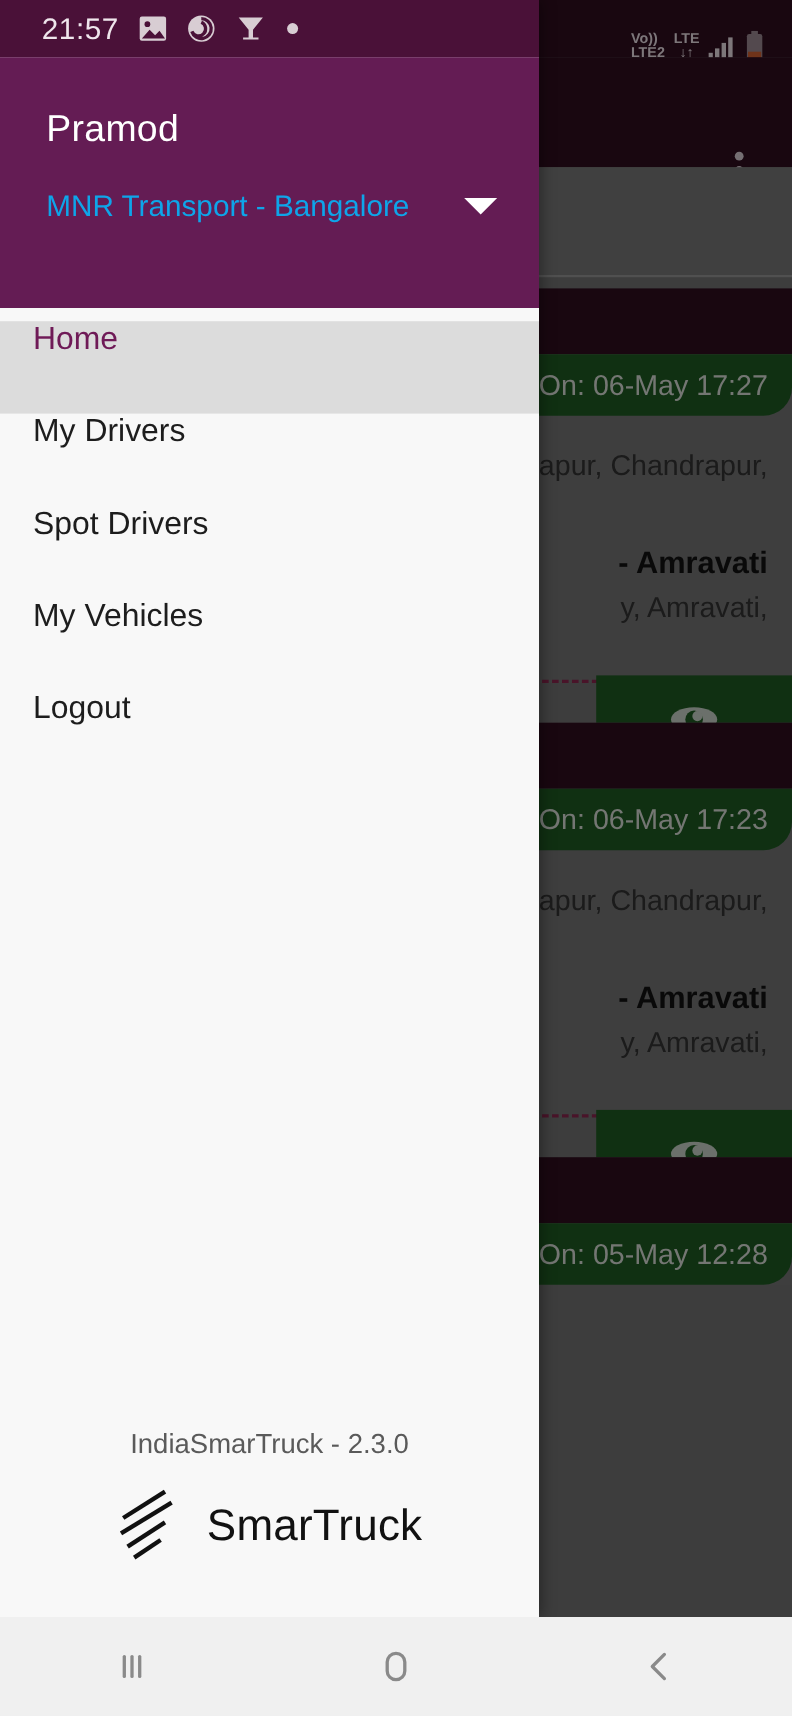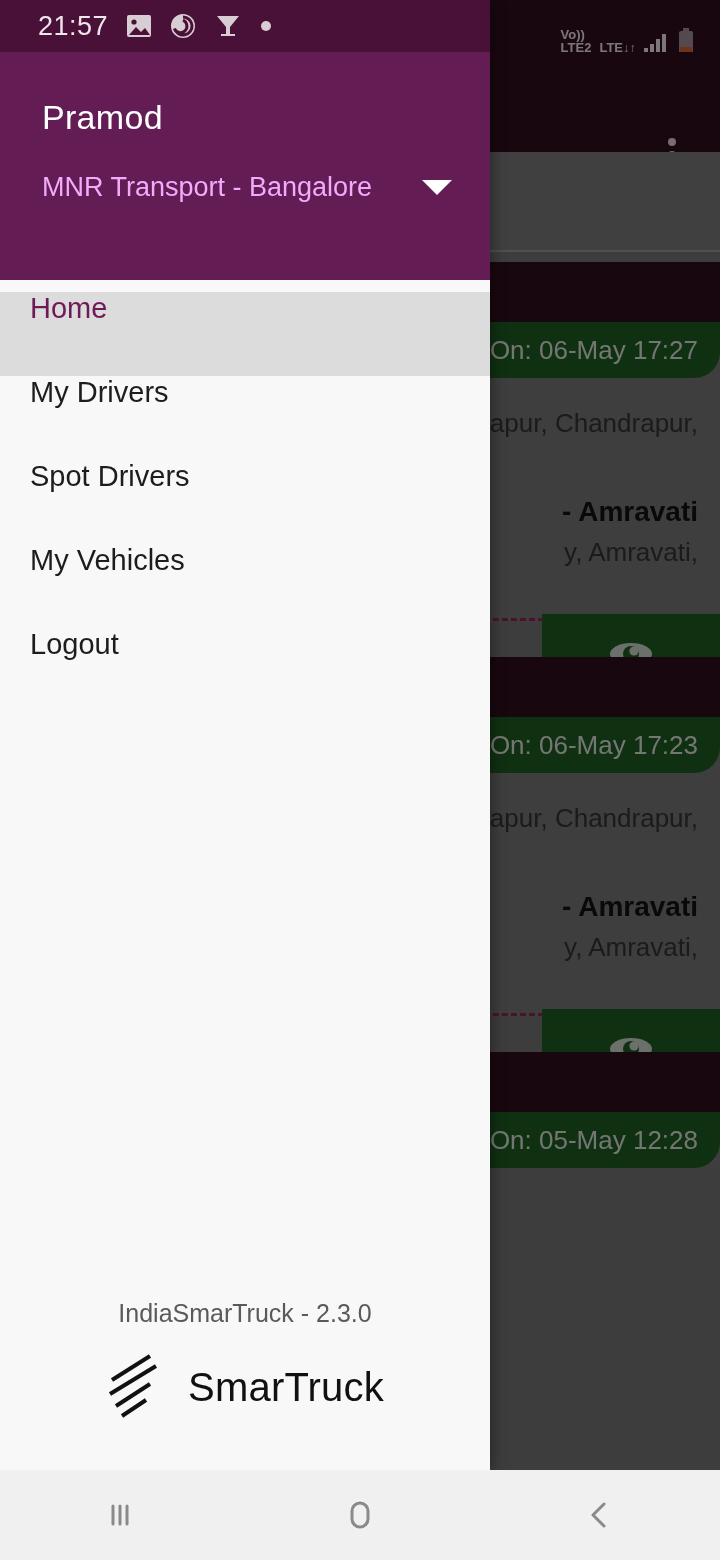--- a/index.html
+++ b/index.html
@@ -128,21 +128,21 @@
   #user-name {
     font-size:34px; color:#ffffff; font-weight:normal;
     letter-spacing:.3px;
   }
   #org-row {
     margin-top:34px;
     display:flex; align-items:center; justify-content:space-between;
     gap:16px;
   }
   #org-name {
-    font-size:27px; color:#f0abfc; line-height:1.24; max-width:340px;
+    font-size:27px; color:#0ea5e9; line-height:1.24; max-width:340px;
   }
   #caret {
     width:0; height:0;
     border-left:15px solid transparent;
     border-right:15px solid transparent;
     border-top:15px solid #ffffff;
     margin-right:4px;
   }
 
   #nav {
@@ -194,21 +194,21 @@
 <div id="screen">
 
   <div id="app-bg">
 
     <div id="bg-statusbar">
       <div style="position:absolute;right:26px;top:28px;display:flex;align-items:flex-end;gap:8px;">
         <div style="display:flex;flex-direction:column;line-height:1;color:#d8cdd3;font-size:13px;font-weight:bold;">
           <span>Vo))</span>
           <span>LTE2</span>
         </div>
-        <div style="display:flex;flex-direction:row;line-height:1;color:#d8cdd3;font-size:13px;font-weight:bold;align-items:center;">
+        <div style="display:flex;flex-direction:column;line-height:1;color:#d8cdd3;font-size:13px;font-weight:bold;align-items:center;">
           <span>LTE</span>
           <span style="font-size:13px;">↓↑</span>
         </div>
         <svg width="26" height="22" viewBox="0 0 26 22">
           <rect x="0" y="16" width="4" height="6" fill="#d8cdd3"></rect>
           <rect x="6" y="12" width="4" height="10" fill="#d8cdd3"></rect>
           <rect x="12" y="7" width="4" height="15" fill="#d8cdd3"></rect>
           <rect x="18" y="2" width="4" height="20" fill="#d8cdd3"></rect>
         </svg>
         <svg width="16" height="26" viewBox="0 0 16 26">

